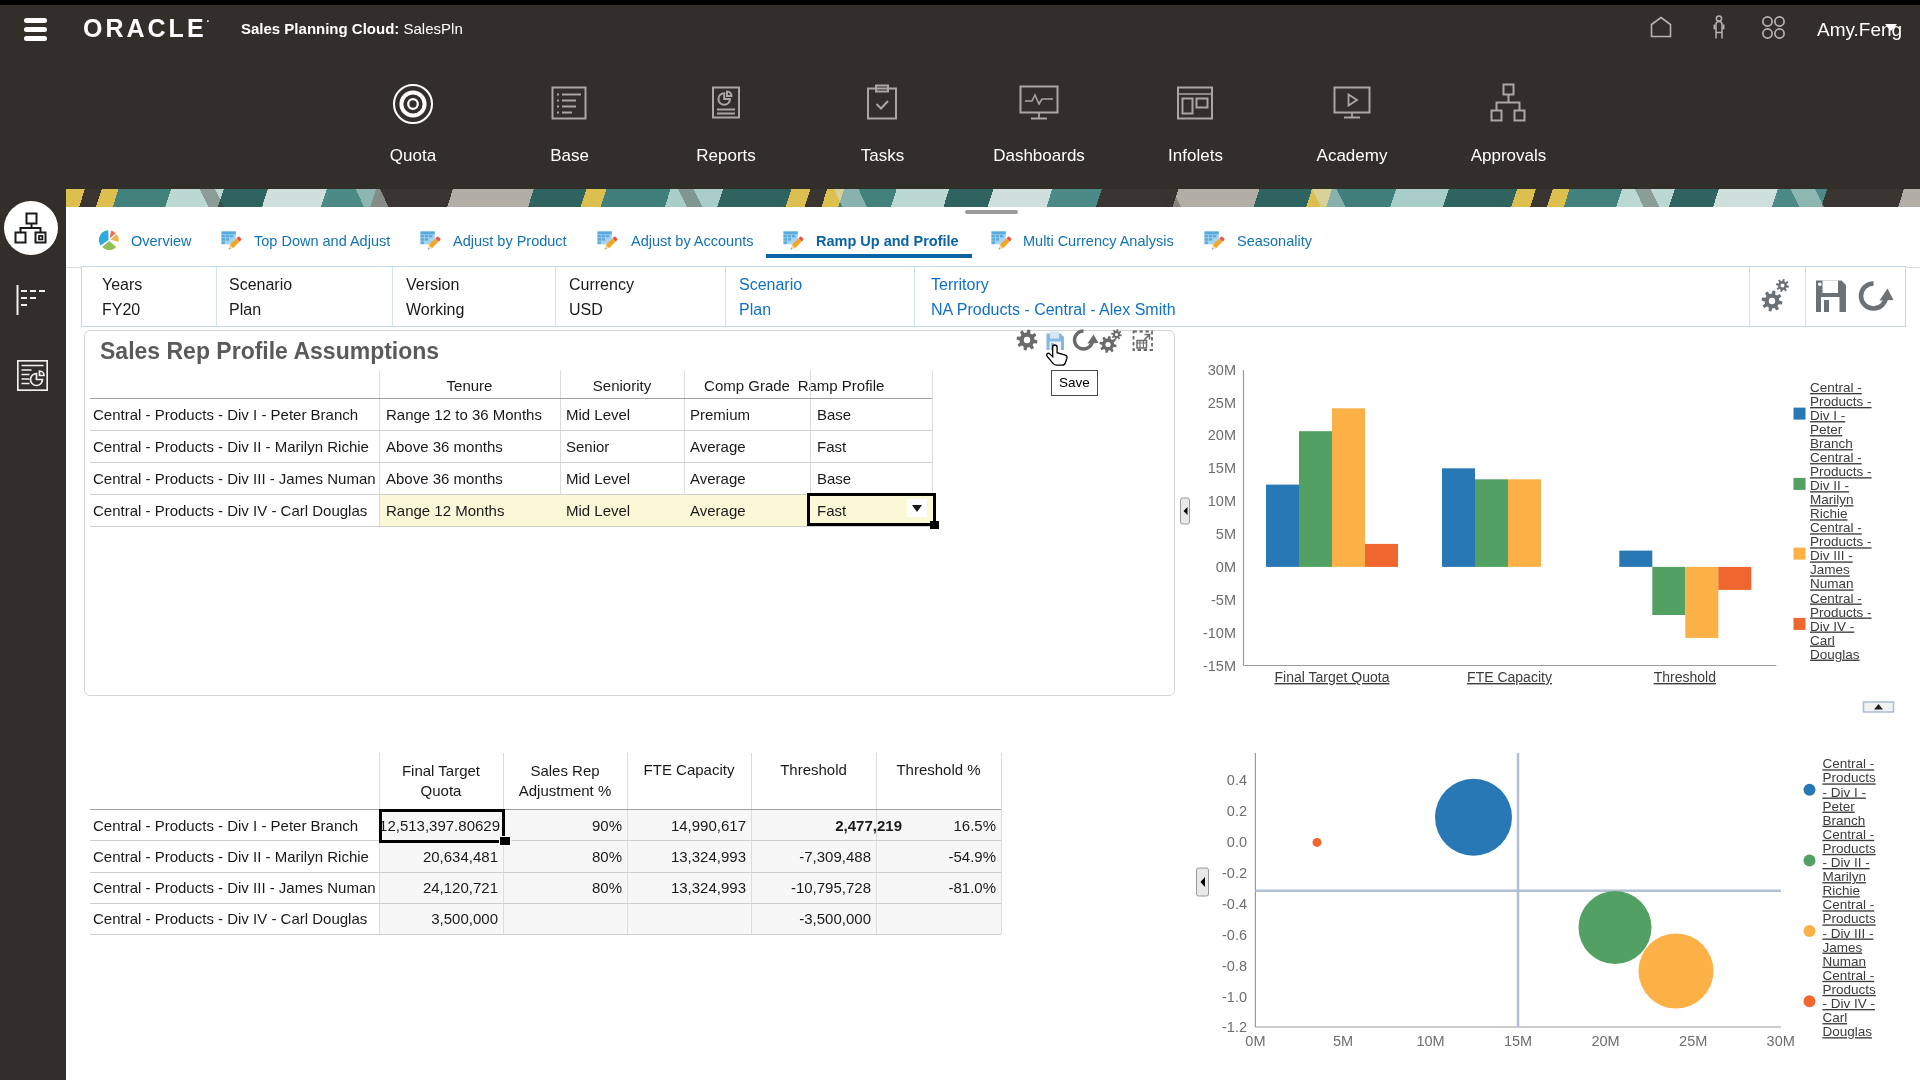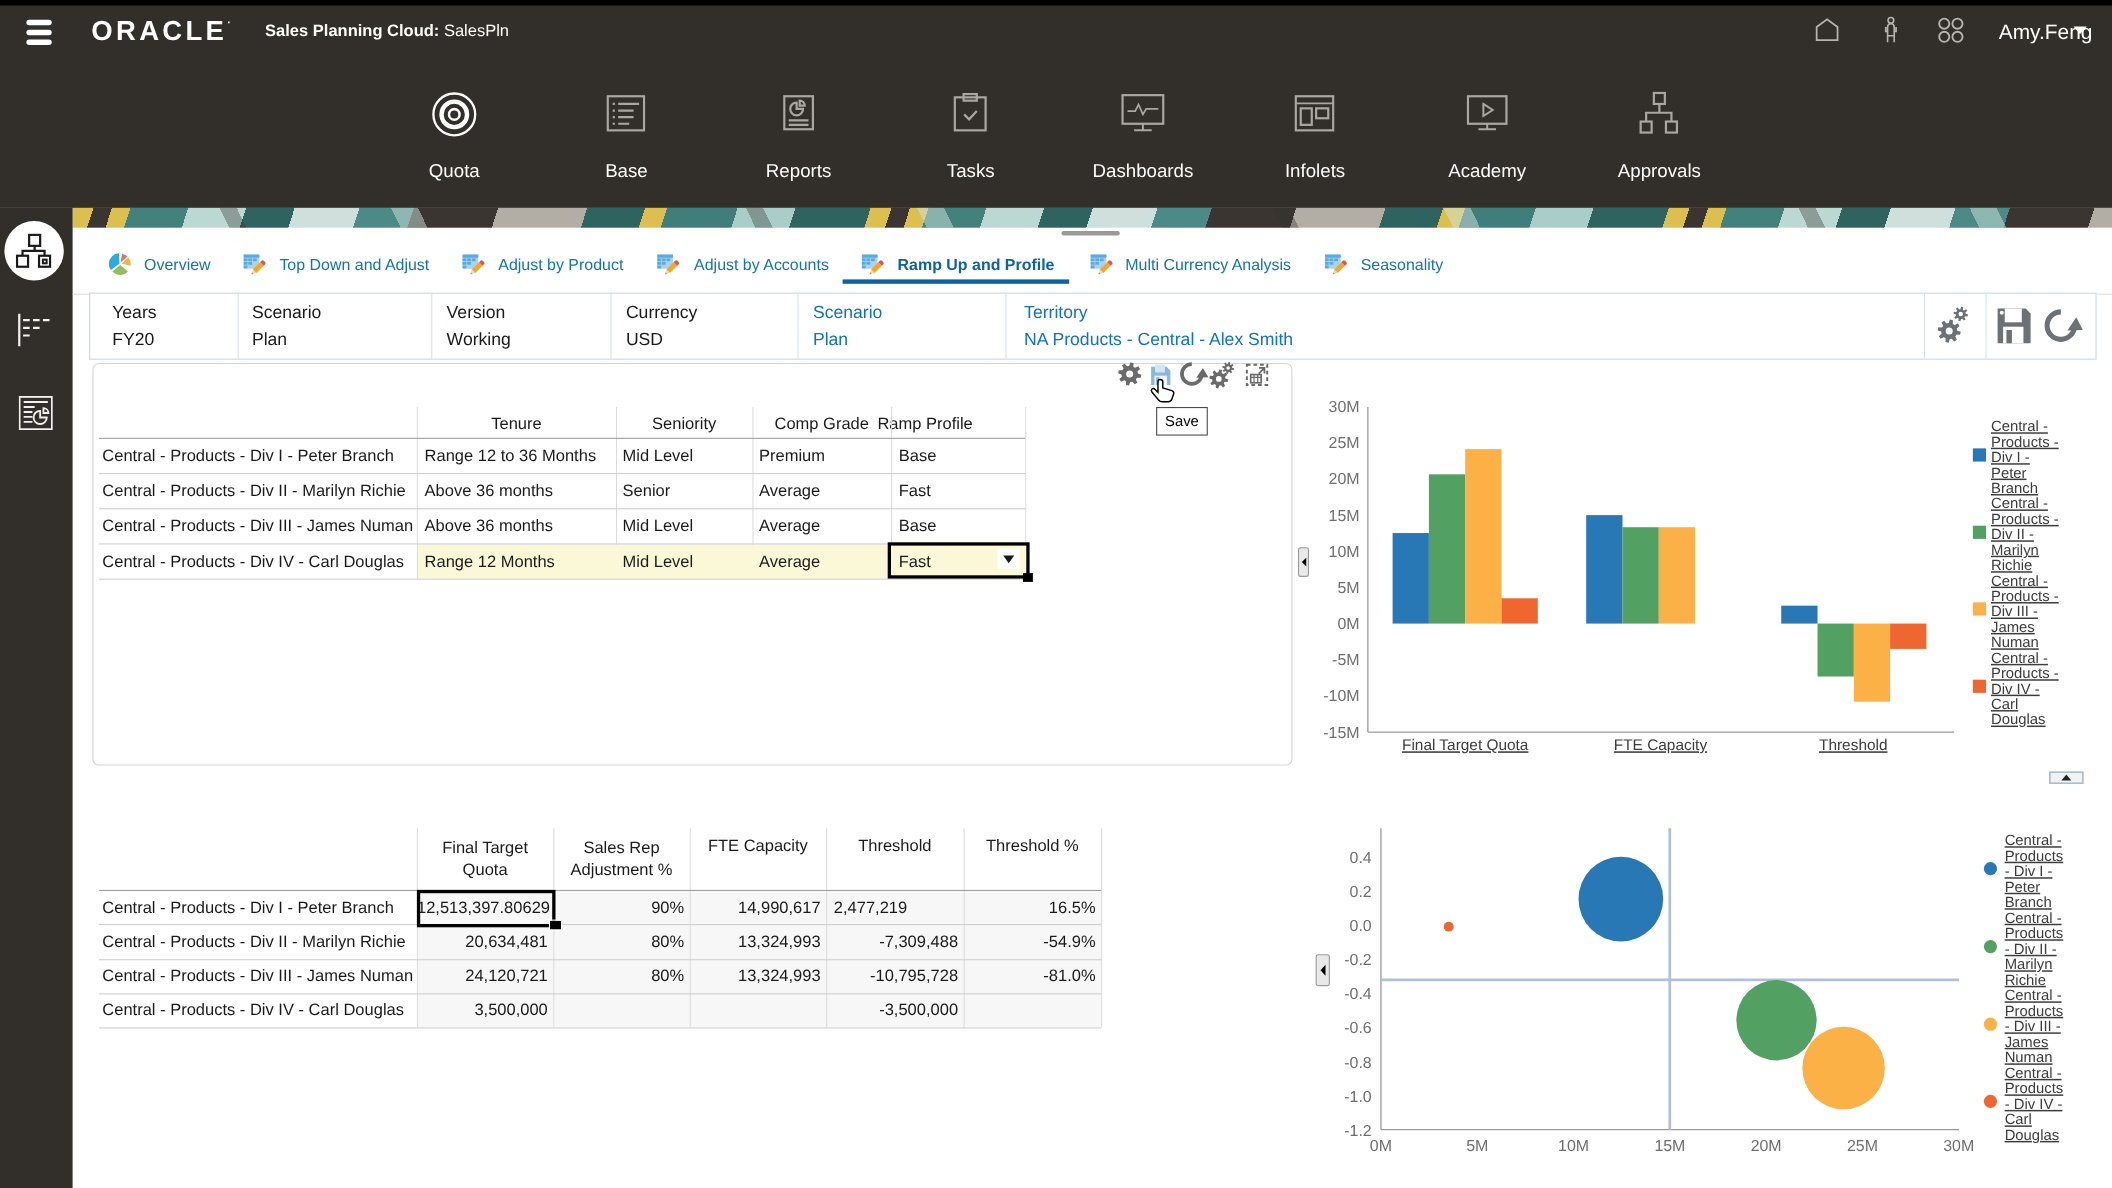--- a/index.html
+++ b/index.html
@@ -295,20 +295,21 @@
       <div class="povval" style="left:324px;">Working</div>
     <div class="povlab" style="left:487px;">Currency</div>
       <div class="povval" style="left:487px;">USD</div>
     <div class="povlab blue" style="left:657px;">Scenario</div>
       <div class="povval blue" style="left:657px;">Plan</div>
     <div class="povlab blue" style="left:849px;">Territory</div>
       <div class="povval blue" style="left:849px;">NA Products - Central - Alex Smith</div>
   </div>
 
   <div id="panel1"></div>
+  <div class="ptitle" style="left:100px; top:338px;">Sales Rep Profile Assumptions</div>
 
   <div id="salestable">
 
     <div class="cell" style="left:379px; top:377px; width:181px; text-align:center;">Tenure</div>
     <div class="cell" style="left:560px; top:377px; width:124px; text-align:center;">Seniority</div>
     <div class="cell" style="left:684px; top:377px; width:126px; text-align:center;">Comp Grade</div>
     <div class="cell" style="left:780px; top:377px; width:122px; text-align:center;">Ramp Profile</div>
     <div class="vline" style="left:379px; top:370px; height:156px;"></div>
     <div class="vline" style="left:560px; top:370px; height:156px;"></div>
     <div class="vline" style="left:684px; top:370px; height:156px;"></div>
@@ -371,21 +372,21 @@
     <div class="hline" style="left:90px; top:809px; width:911px; background:#9f9f9f;"></div>
     <div class="hline" style="left:90px; top:840px; width:911px;"></div>
     <div class="hline" style="left:90px; top:872px; width:911px;"></div>
     <div class="hline" style="left:90px; top:903px; width:911px;"></div>
     <div class="hline" style="left:90px; top:934px; width:911px;"></div>
 
     <div class="cell" style="left:93px; top:817px;">Central - Products - Div I - Peter Branch</div>
     <div class="cell" style="left:379px; top:817px; width:121px; text-align:right;">12,513,397.80629</div>
     <div class="cell" style="left:503px; top:817px; width:119px; text-align:right;">90%</div>
     <div class="cell" style="left:627px; top:817px; width:119px; text-align:right;">14,990,617</div>
-    <div class="cell" style="left:758px; top:817px; width:120px; text-align:left;">2,477,219</div>
+    <div class="cell" style="left:782px; top:817px; width:120px; text-align:right;font-weight:bold;">2,477,219</div>
     <div class="cell" style="left:876px; top:817px; width:120px; text-align:right;">16.5%</div>
     <div class="cell" style="left:93px; top:848px;">Central - Products - Div II - Marilyn Richie</div>
     <div class="cell" style="left:379px; top:848px; width:119px; text-align:right;">20,634,481</div>
     <div class="cell" style="left:503px; top:848px; width:119px; text-align:right;">80%</div>
     <div class="cell" style="left:627px; top:848px; width:119px; text-align:right;">13,324,993</div>
     <div class="cell" style="left:751px; top:848px; width:120px; text-align:right;">-7,309,488</div>
     <div class="cell" style="left:876px; top:848px; width:120px; text-align:right;">-54.9%</div>
     <div class="cell" style="left:93px; top:879px;">Central - Products - Div III - James Numan</div>
     <div class="cell" style="left:379px; top:879px; width:119px; text-align:right;">24,120,721</div>
     <div class="cell" style="left:503px; top:879px; width:119px; text-align:right;">80%</div>

